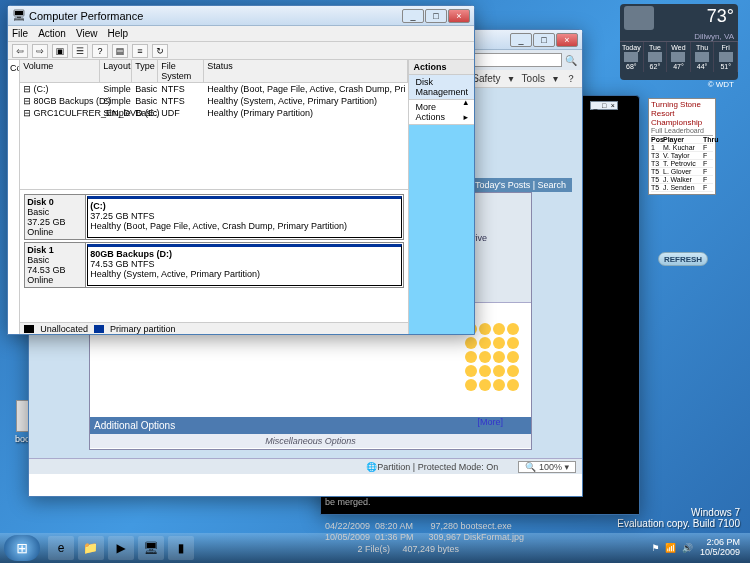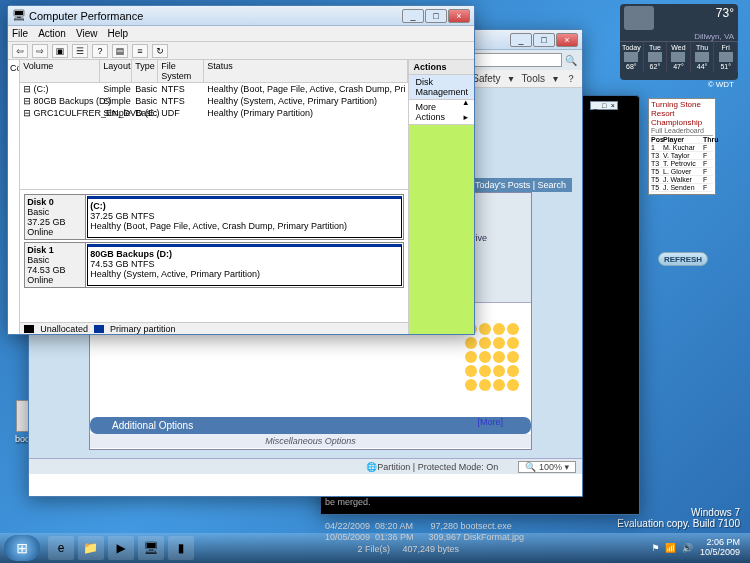--- a/index.html
+++ b/index.html
@@ -42,53 +42,53 @@
 .cm-table-head > div { padding: 1px 3px; border-right: 1px solid #ccc; }
 .cm-row { display: flex; font-size: 9px; }
 .cm-row > div { padding: 1px 3px; white-space: nowrap; }
 .cm-bottom { flex: 1; background: #fff; overflow-y: auto; padding: 2px; }
 .disk-row { display: flex; border: 1px solid #888; margin: 2px; font-size: 9px; }
 .disk-info { width: 61px; background: #f0f0f0; border-right: 1px solid #888; padding: 2px; }
 .disk-parts { flex: 1; display: flex; }
 .disk-part { flex: 1; border: 1px solid #000; border-top: 3px solid #003399; margin: 1px; padding: 2px; background: #fff; }
 .cm-legend { height: 12px; display: flex; align-items: center; gap: 6px; font-size: 9px; padding: 0 4px; border-top: 1px solid #ccc; }
 .leg-box { width: 10px; height: 8px; display: inline-block; }
-.cm-actions { width: 85px; background: #bef264; border-left: 1px solid #ccc; font-size: 9px; }
+.cm-actions { width: 85px; background: #7dd3fc; border-left: 1px solid #ccc; font-size: 9px; }
 .cm-actions .hdr { background: #e8e8e8; padding: 2px 4px; font-weight: bold; border-bottom: 1px solid #ccc; }
 .cm-actions .act { padding: 2px 6px; background: #d8e8f8; border-bottom: 1px solid #ccc; }
 
 
 .ie-window { left: 28px; top: 29px; width: 555px; height: 468px; z-index: 20; background: #fff; }
 .ie-addr { height: 20px; background: #e0e8f0; display: flex; align-items: center; padding: 0 4px; gap: 4px; font-size: 10px; }
 .ie-addr input { flex:1; height:14px; font-size:10px; border:1px solid #999; padding:0 2px;}
 .ie-toolbar { height: 18px; background: #f0f0f0; display: flex; align-items: center; justify-content: flex-end; gap: 8px; padding: 0 6px; font-size: 10px; color: #333; border-bottom: 1px solid #ccc; }
 .ie-content { position: relative; height: calc(100% - 96px); background: #cce0f0; overflow: hidden; }
 .forum-box { position: absolute; left: 60px; top: 104px; right: 50px; bottom: 8px; background: #fff; border: 1px solid #88a; }
 .forum-body { height: 110px; background: #e0e8f0; border-bottom:1px solid #aac; position: relative; }
 .forum-msg { position: absolute; left: 270px; top: 40px; font-size: 9px; color: #335; }
 .emoji-box { position:absolute; right:6px; top:130px; width:60px; height:80px; font-size:10px; display:flex; flex-wrap:wrap; gap:2px; align-content:flex-start;}
 .emoji-box span{width:12px;height:12px;background:#fc4;border-radius:50%;display:inline-block;}
 .more-link{position:absolute;right:28px;top:224px;font-size:9px;color:#33c;}
 .forum-btns { text-align: center; padding: 3px; }
 .forum-btn { display: inline-block; padding: 2px 10px; font-size: 9px; border: 1px solid #88a; background: #f0f4fa; color: #228; margin: 0 2px; }
-.addl-opts { background: #4c7ab0; color: #fff; font-size: 10px; padding: 3px 22px; margin: 4px 0 0; border-radius: 7px; }
+.addl-opts { background: #4c7ab0; color: #fff; font-size: 10px; padding: 3px 4px; margin: 4px 0 0; }
 .misc-opts { font-size:9px; font-style:italic; color:#556; text-align:center; padding:2px; background:#e8ecf4; }
 .ie-status { height: 16px; background: #e0e8f0; border-top: 1px solid #aac; display: flex; align-items: center; font-size: 9px; padding: 0 6px; color: #444; }
 .ie-status .sp{flex:1;}
 .zoom { border:1px solid #999; padding:0 6px; background:#fff;}
 
 
 .cmd-window { left: 320px; top: 95px; width: 320px; height: 420px; z-index: 15; background: #000; border: 1px solid #3a6ea5; }
 .cmd-body { color: #ccc; font-family: Consolas, monospace; font-size: 9px; padding: 4px; white-space: pre; overflow: hidden; line-height: 1.3; }
 
 
 .weather { position: absolute; right: 12px; top: 4px; width: 118px; height: 76px; background: #2a3a4a; border-radius: 4px; color: #fff; font-size: 9px; z-index: 40; }
 .weather .now { display: flex; padding: 2px 4px; }
 .weather .now .icon { width: 30px; height: 24px; background: #6a7a8a; border-radius: 3px; }
-.weather .now .temp { margin-left: auto; font-size: 12px; }
+.weather .now .temp { margin-left: auto; font-size: 18px; }
 .weather .loc { text-align: right; font-size: 8px; padding-right: 4px; color: #aac; }
 .weather .days { display: flex; border-top: 1px solid #556; }
 .weather .day { flex: 1; text-align: center; font-size: 7px; padding: 2px 0; border-right: 1px solid #445; }
 .weather .day .di { width: 14px; height: 10px; background: #789; margin: 1px auto; }
 .wdt { position:absolute; right:16px; top:80px; font-size:8px; color:#fff; z-index:40;}
 
 
 .leaderboard { position: absolute; right: 34px; top: 98px; width: 68px; background: #fff; border: 1px solid #888; font-size: 8px; z-index: 40; padding: 2px; }
 .leaderboard .lb-title { color: #900; font-size: 8px; line-height: 1.1; }
 .leaderboard .lb-sub { color: #666; font-size: 7px; border-bottom:1px solid #aaa; padding-bottom:1px;}

